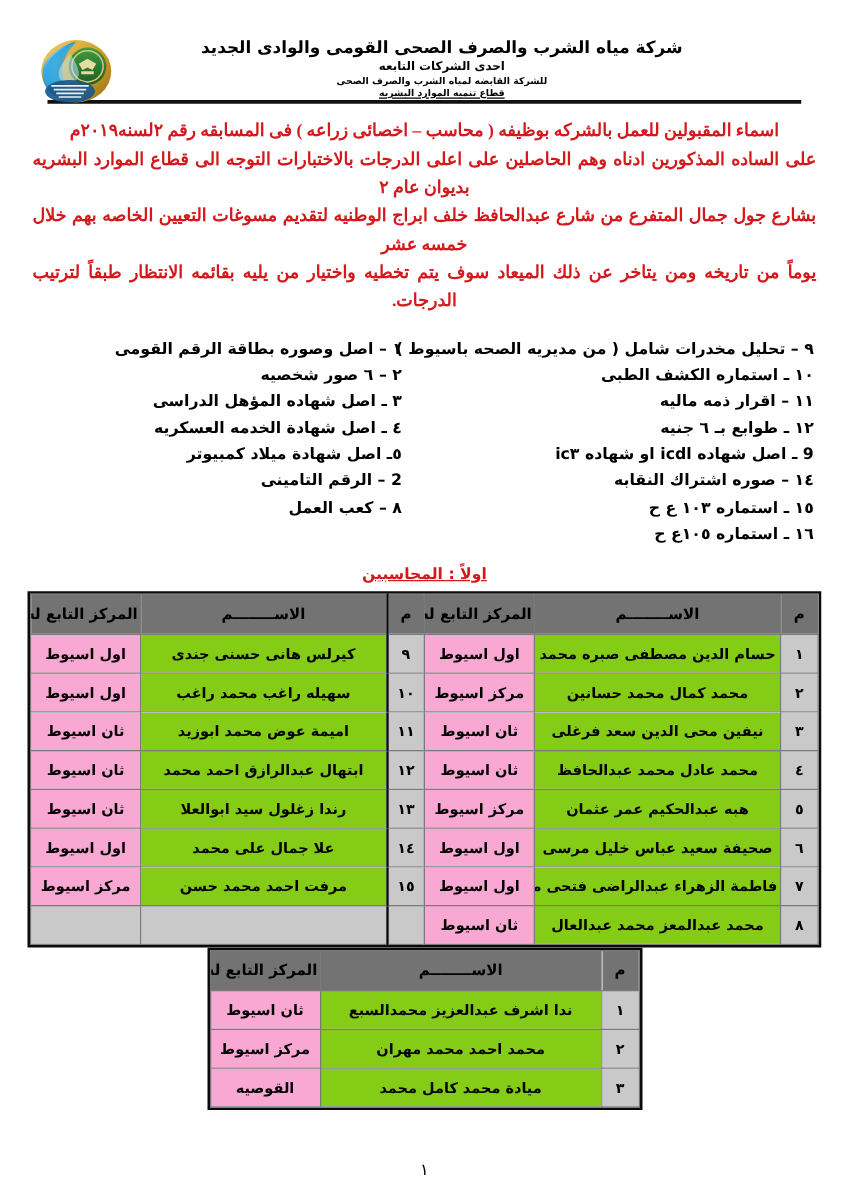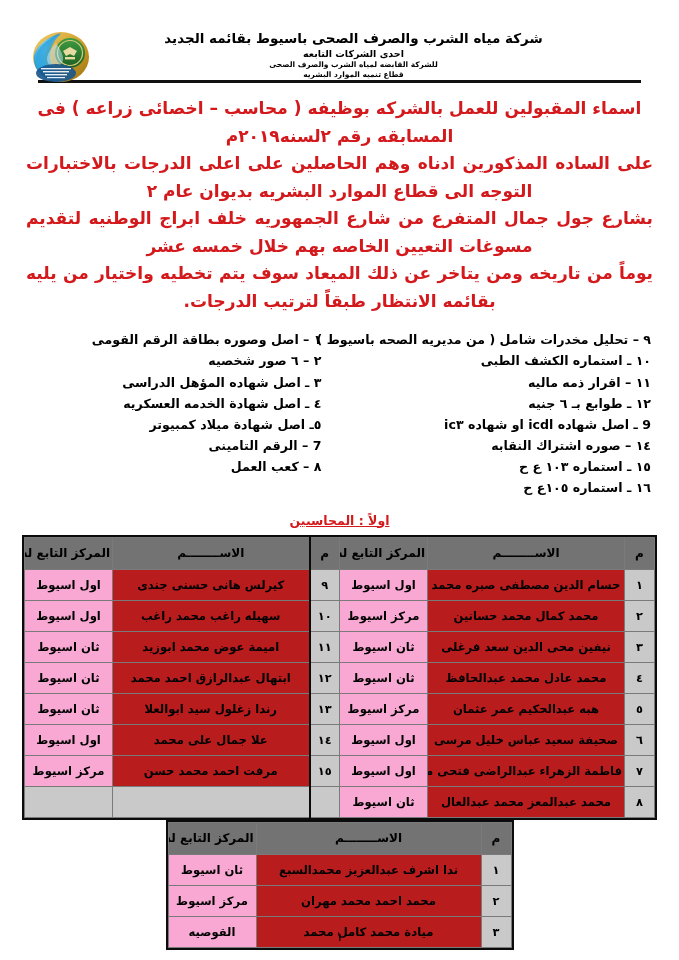--- a/index.html
+++ b/index.html
@@ -56,20 +56,21 @@
   }
   .lh-line3 {
     font-size: 7.5px;
     font-weight: bold;
     line-height: 1.3;
   }
   .lh-line4 {
     font-size: 7.5px;
     font-weight: bold;
     line-height: 1.3;
+    text-decoration: underline;
   }
   .logo-wrap {
     flex: 0 0 auto;
     width: 74px;
     height: 62px;
     display: flex;
     align-items: center;
     justify-content: center;
   }
 
@@ -78,23 +79,24 @@
     background: #111111;
     margin: 6px 38px 0 38px;
   }
 
   
   .intro {
     margin: 12px 26px 0 26px;
     color: #d4191c;
     font-weight: bold;
     text-align: center;
-    font-size: 17px;
+    font-size: 14px;
     line-height: 1.62;
     letter-spacing: 0;
+    font-family: Liberation Serif, serif;
   }
   .intro p { margin: 0; }
   .intro p.wide { text-align: justify; text-align-last: center; }
 
   
   .req-block {
     display: flex;
     flex-direction: row;
     margin: 14px 22px 0 22px;
     font-size: 12.6px;
@@ -152,21 +154,21 @@
   table.grid thead th {
     background: #737373;
     height: 31px;
     font-size: 12px;
   }
   td.num, th.num {
     background: #c9c9c9;
     width: 30px;
     font-size: 11.4px;
   }
-  td.name, th.name { background: #b91c1c; }
+  td.name, th.name { background: #84cc16; }
   td.ctr,  th.ctr  { background: #f9a8d4; width: 86px; }
   td.blank { background: #c9c9c9; }
   td.num.blank { background: #c9c9c9; }
   .midsep { border-left: 2.5px solid #0b0b0b !important; }
 
   
   col.c-num { width: 30px; }
   col.c-ctr { width: 88px; }
 
   
@@ -222,34 +224,34 @@
         <g fill="#ffffff" opacity="0.9">
           <rect x="15" y="39" width="30" height="1.4"></rect>
           <rect x="17" y="42" width="26" height="1.4"></rect>
           <rect x="19" y="45" width="22" height="1.4"></rect>
           <rect x="21" y="48" width="18" height="1.2"></rect>
         </g>
       </svg>
     </div>
 
     <div class="lh-text">
-      <div class="lh-line1">شركة مياه الشرب والصرف الصحى باسيوط بقائمه الجديد</div>
+      <div class="lh-line1">شركة مياه الشرب والصرف الصحى القومى والوادى الجديد</div>
       <div class="lh-line2">احدى الشركات التابعه</div>
       <div class="lh-line3">للشركة القابضه لمياه الشرب والصرف الصحى</div>
       <div class="lh-line4">قطاع تنميه الموارد البشريه</div>
     </div>
 
   </div>
 
   <div class="hr-rule"></div>
 
   <div class="intro">
     <p>اسماء المقبولين للعمل بالشركه بوظيفه ( محاسب – اخصائى زراعه ) فى المسابقه رقم ٢لسنه٢٠١٩م</p>
     <p class="wide">على الساده المذكورين ادناه وهم الحاصلين على اعلى الدرجات بالاختبارات  التوجه الى قطاع الموارد البشريه بديوان عام ٢</p>
-    <p class="wide">بشارع جول جمال المتفرع من شارع الجمهوريه خلف ابراج الوطنيه لتقديم مسوغات التعيين الخاصه بهم خلال خمسه عشر</p>
+    <p class="wide">بشارع جول جمال المتفرع من شارع عبدالحافظ خلف ابراج الوطنيه لتقديم مسوغات التعيين الخاصه بهم خلال خمسه عشر</p>
     <p class="wide">يوماً من تاريخه ومن يتاخر عن ذلك الميعاد سوف يتم تخطيه واختيار من يليه بقائمه الانتظار طبقاً لترتيب الدرجات.</p>
   </div>
 
   <div class="req-block">
 
     <div class="req-col left">
       <ul>
         <li>٩  –  تحليل مخدرات شامل ( من مديريه الصحه باسيوط )</li>
         <li>١٠ ـ استماره الكشف الطبى</li>
         <li>١١ –  اقرار ذمه ماليه</li>
@@ -261,21 +263,21 @@
       </ul>
     </div>
 
     <div class="req-col right">
       <ul>
         <li>١ –  اصل وصوره بطاقة الرقم القومى</li>
         <li>٢ – ٦  صور شخصيه</li>
         <li>٣ ـ اصل شهاده المؤهل الدراسى</li>
         <li>٤ ـ اصل شهادة الخدمه العسكريه</li>
         <li>٥ـ  اصل شهادة ميلاد كمبيوتر</li>
-        <li>7 – الرقم التامينى</li>
+        <li>2 – الرقم التامينى</li>
         <li>٨ –  كعب العمل</li>
       </ul>
     </div>
 
   </div>
 
   <div class="sec-title">اولاً : المحاسبين</div>
 
   <div class="tbl-outer">
     <table class="grid">

